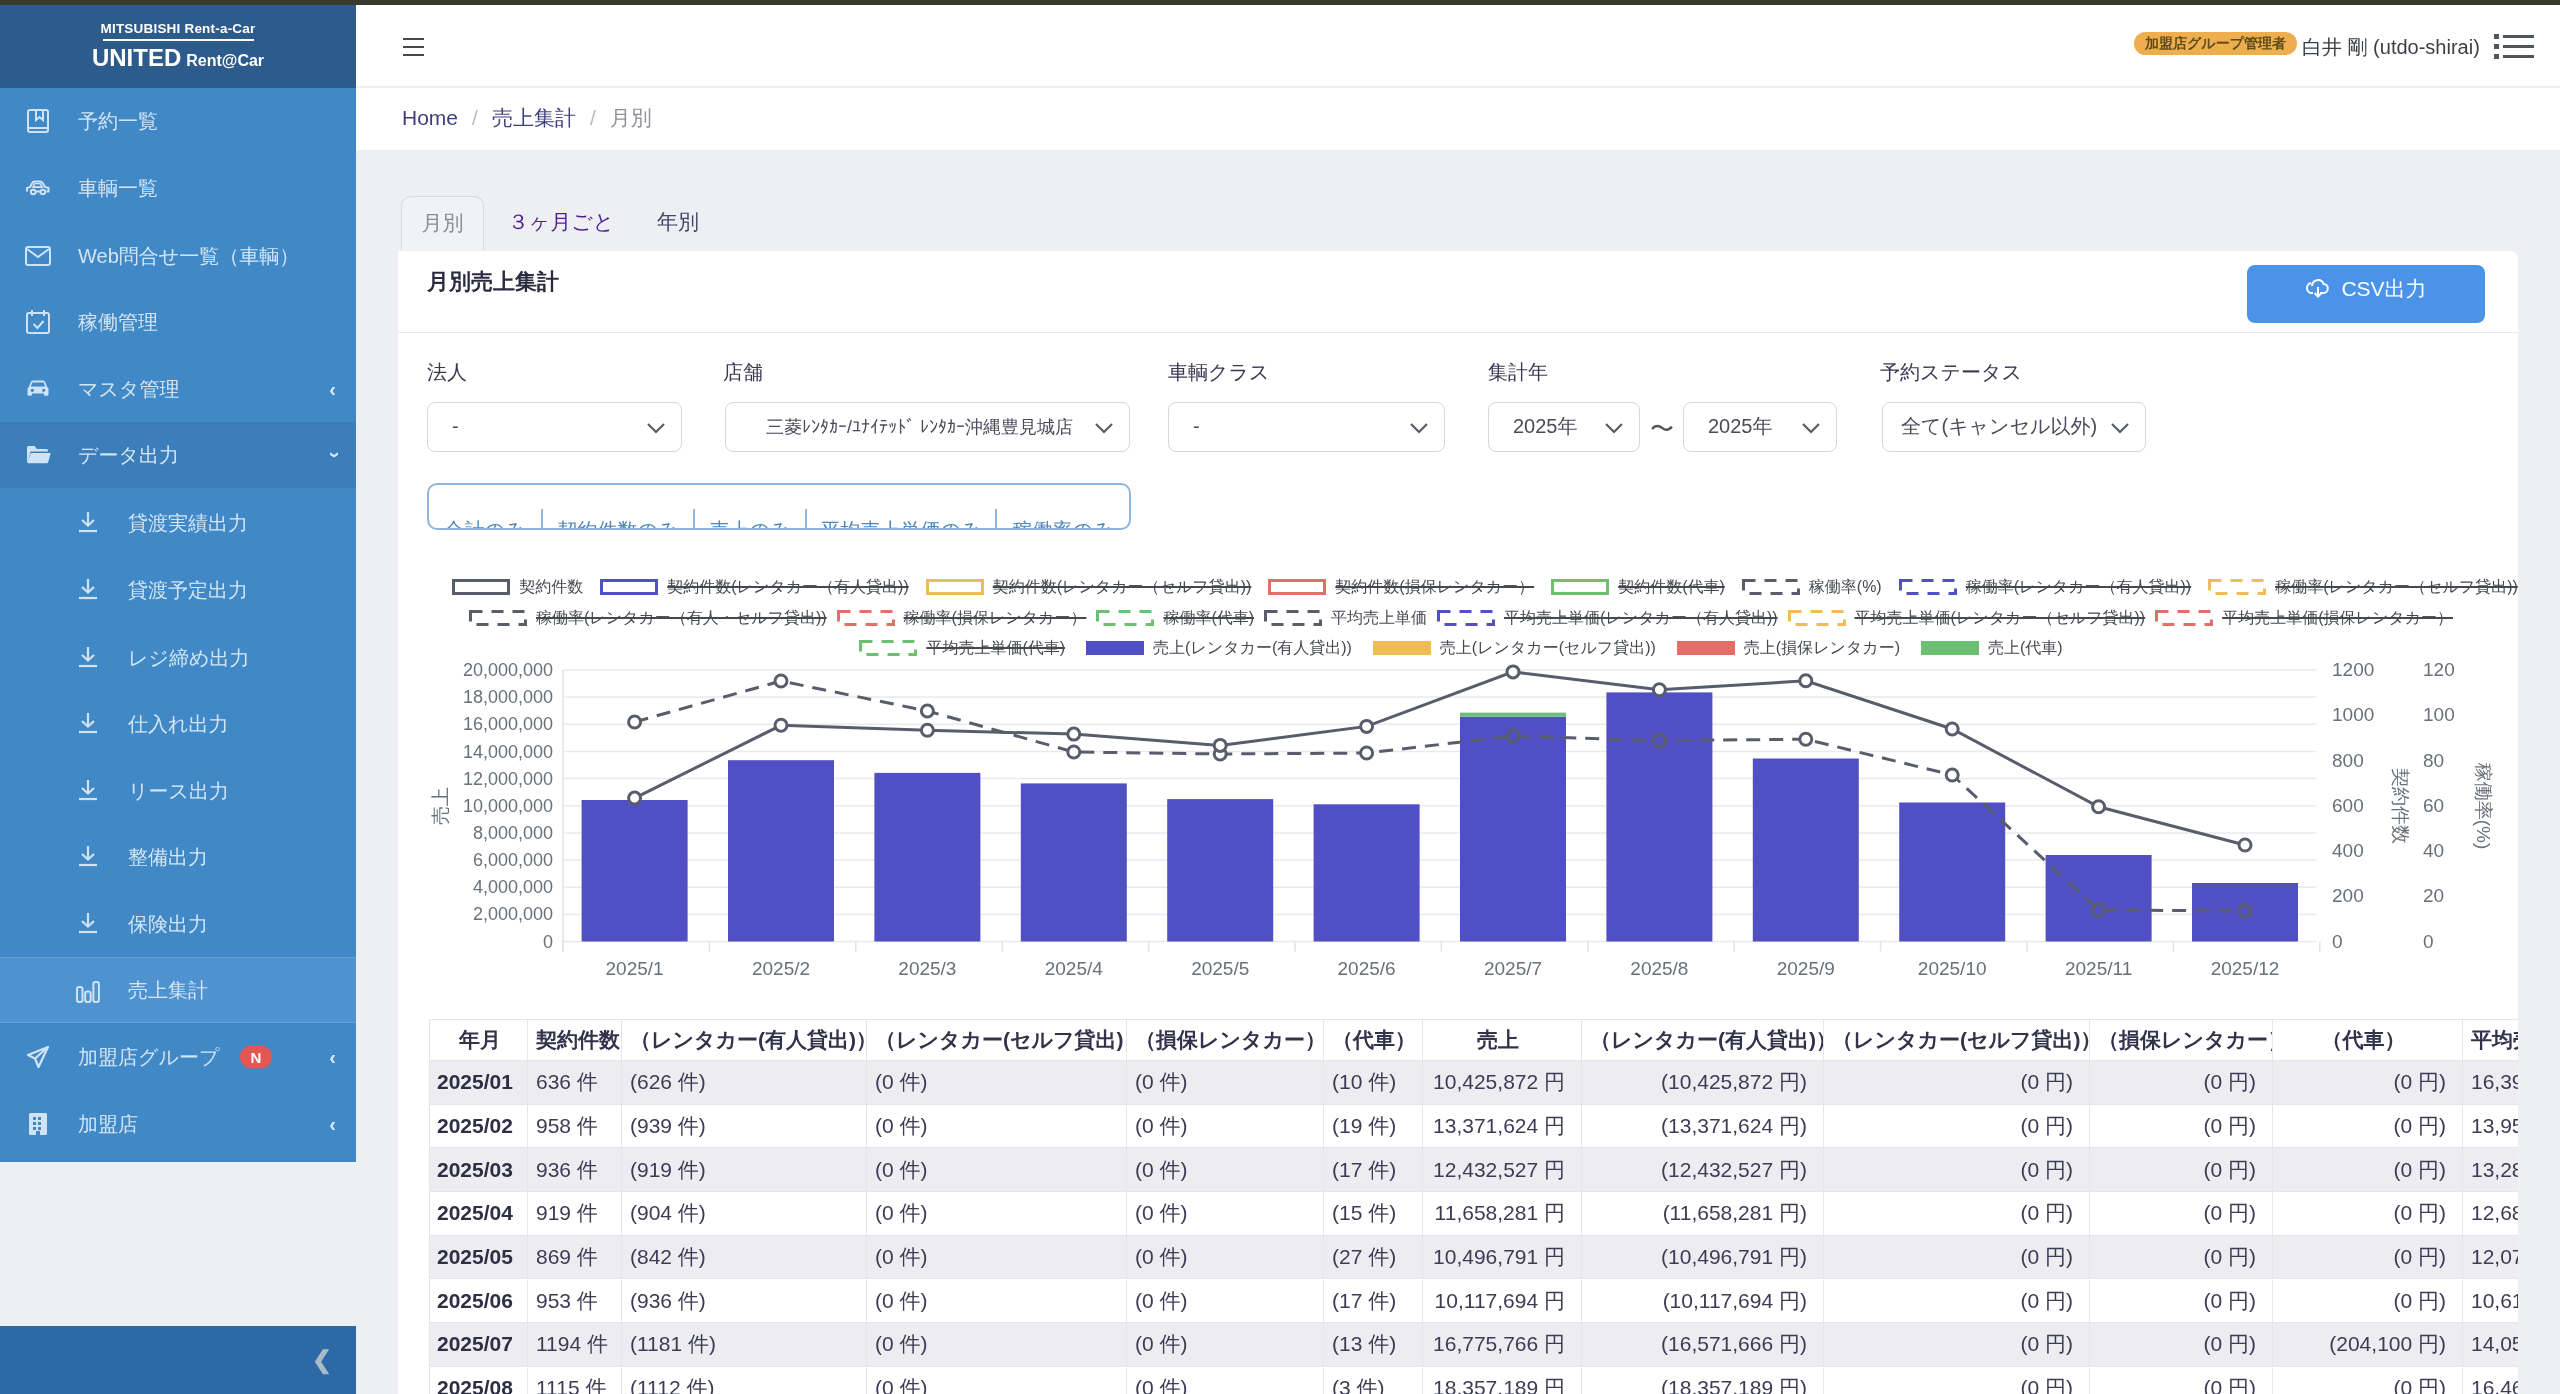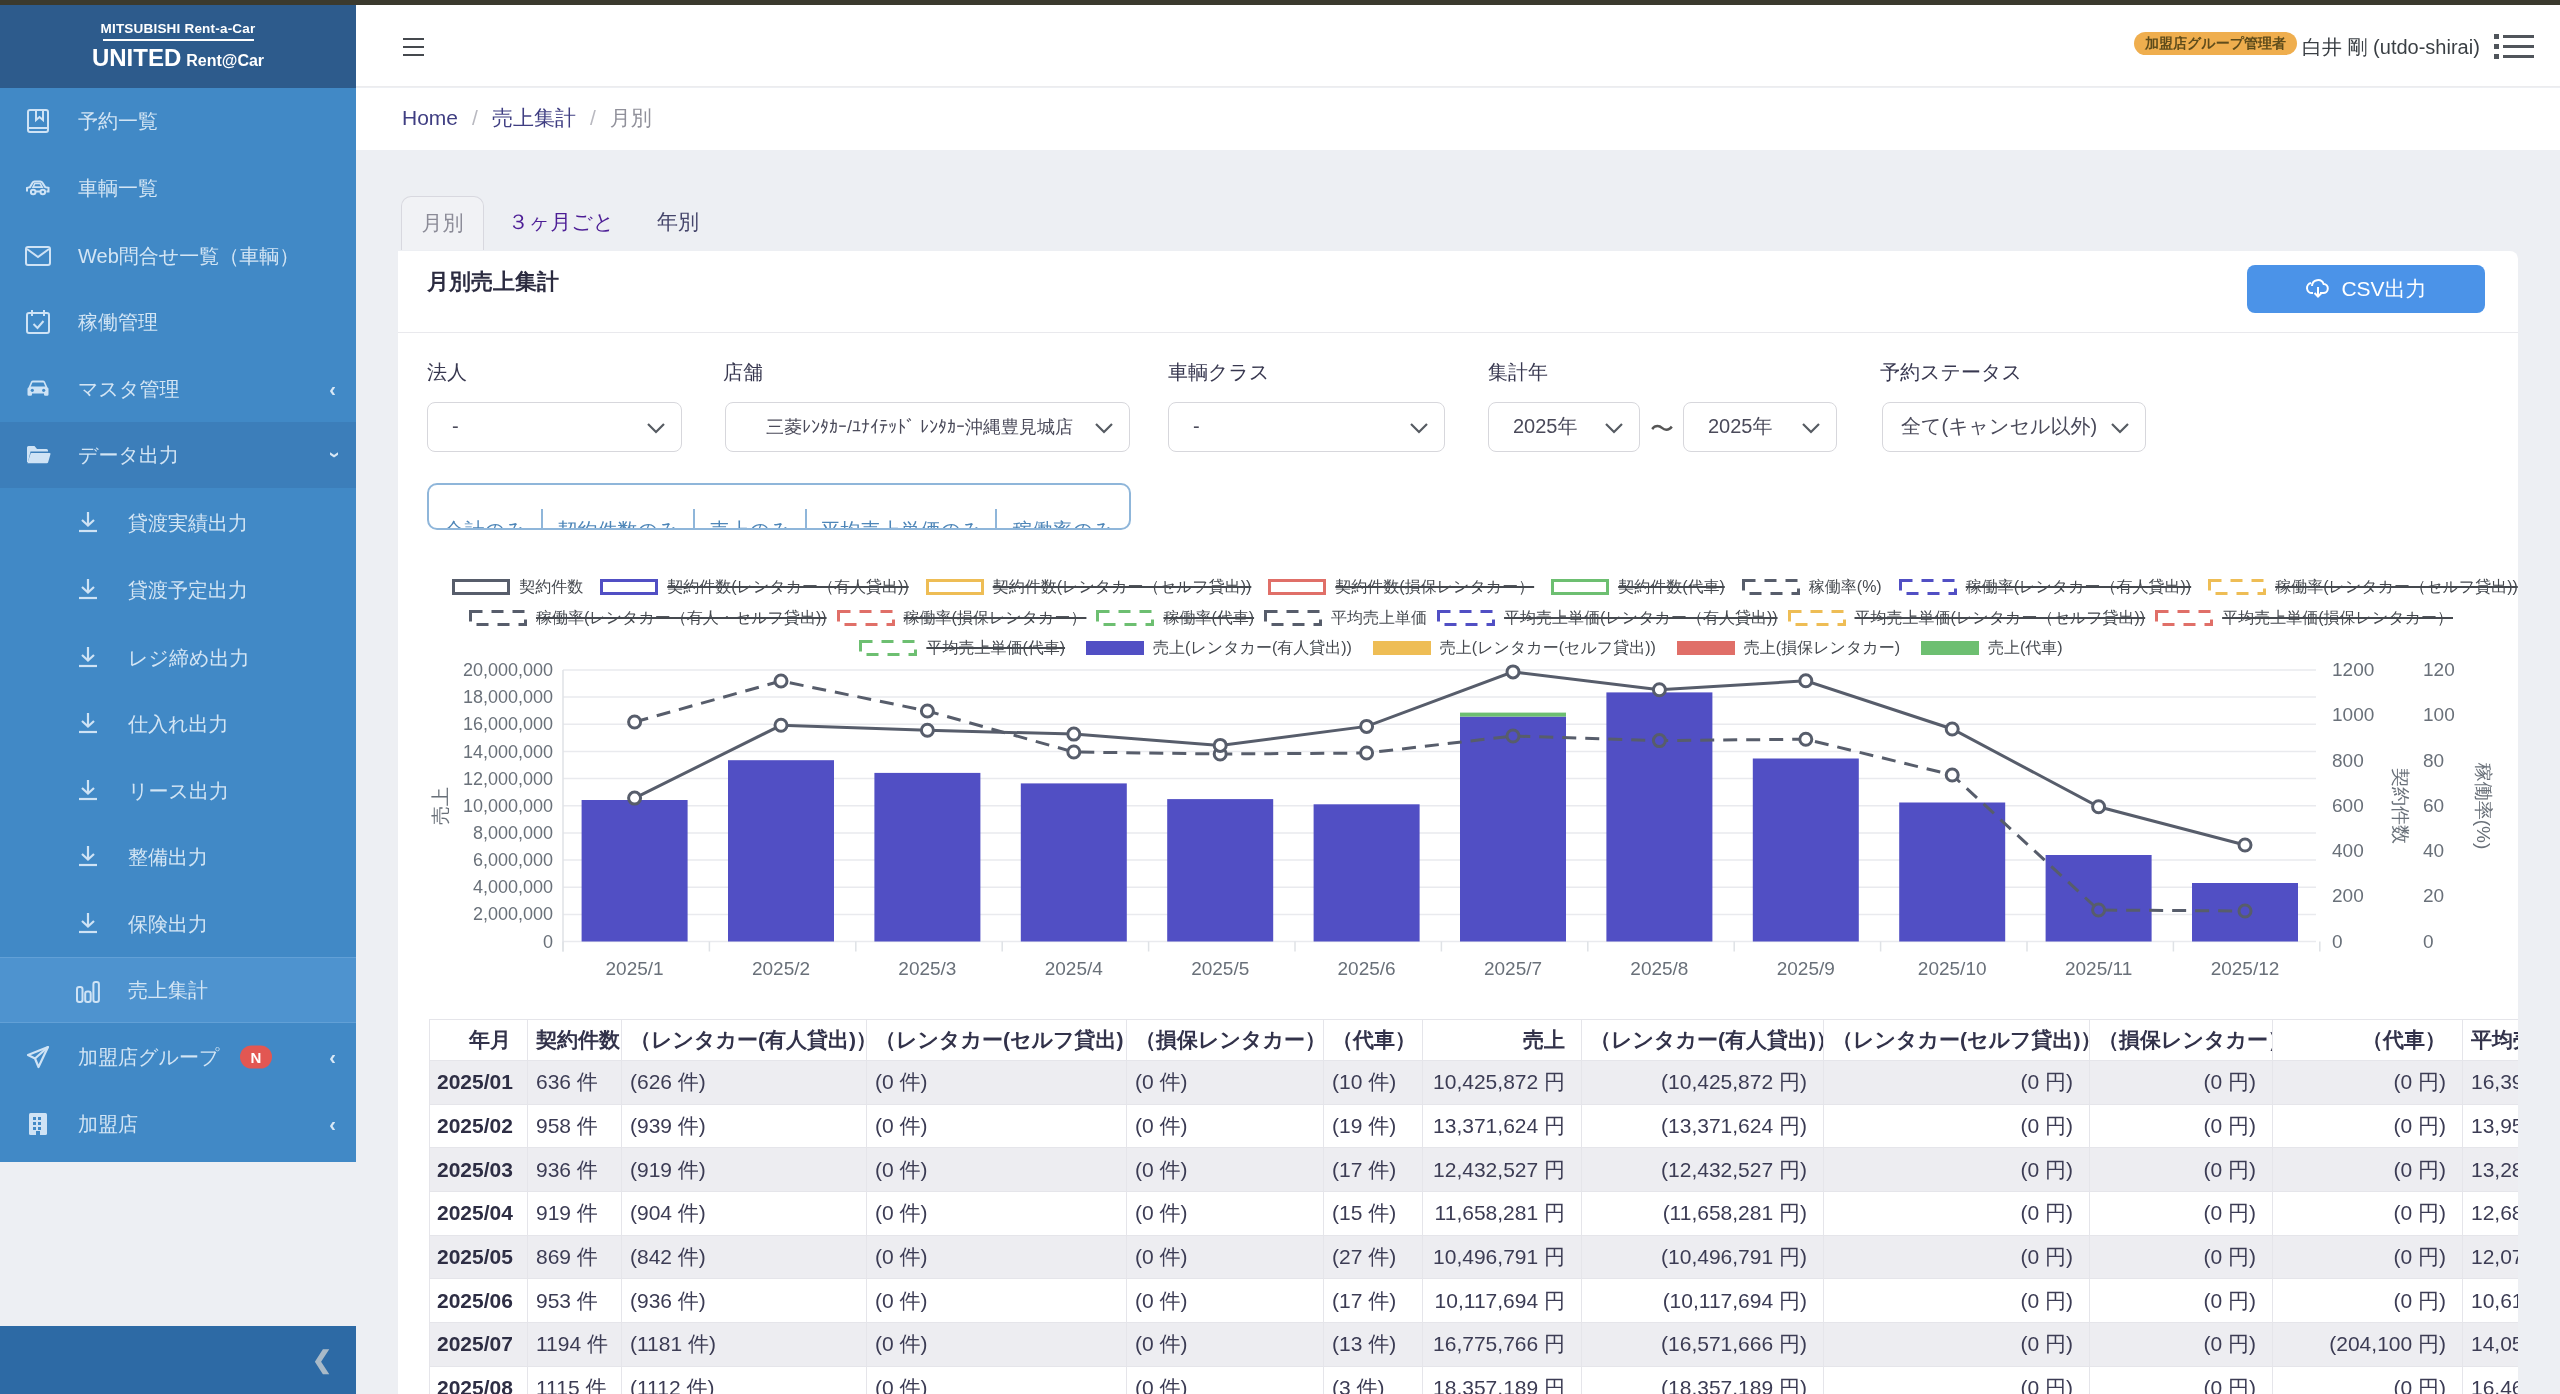--- a/index.html
+++ b/index.html
@@ -31,21 +31,21 @@
 #uname { position:absolute; left:1946px; top:29px; white-space:nowrap; font-size:20px; color:#3a3f44; font-weight:400; }
 #breadcrumb { position:absolute; left:356px; top:88px; width:2204px; height:62px; background:#fff; font-size:21px; font-weight:400; }
 #breadcrumb span { position:relative; top:16px; }
 #content { position:absolute; left:356px; top:150px; width:2204px; height:1244px; background:#edeff3; }
 .tab { position:absolute; top:46px; height:55px; line-height:52px; font-size:21px; text-align:center; }
 #tab1 { left:45px; width:83px; height:54px; background:#f1f2f5; border:1px solid #d8d8df; border-bottom:none; border-radius:10px 10px 0 0; color:#8b8b97; }
 #tab2 { left:140px; width:130px; color:#4c1d95; }
 #tab3 { left:282px; width:80px; color:#45456a; }
 #card { position:absolute; left:42px; top:101px; width:2120px; height:1293px; background:#fff; border-radius:0 8px 0 0; }
 #ctitle { position:absolute; left:29px; top:16px; font-size:22px; font-weight:bold; color:#2b2b40; }
-#csvbtn { position:absolute; left:1849px; top:14px; width:238px; height:48px; background:#4b93e8; border-radius:8px;
+#csvbtn { position:absolute; left:1849px; top:14px; width:238px; height:58px; background:#4b93e8; border-radius:8px;
   color:#fff; font-size:21px; text-align:center; line-height:48px; }
 #chdr { position:absolute; left:0; top:81px; width:2120px; height:1px; background:#e9e9ed; }
 .flabel { position:absolute; top:108px; font-size:20px; color:#383850; }
 .fsel { position:absolute; top:151px; height:50px; border:1.5px solid #d7d7dc; border-radius:8px; background:#fff;
   font-size:20px; color:#4a4a5a; line-height:47px; }
 .fsel .ftext { display:block; text-align:center; padding:0 30px 0 14px; white-space:nowrap; overflow:hidden; }
 .fsel .ltext { display:block; padding-left:24px; }
 .fsel svg.chv { position:absolute; right:15px; top:19px; }
 #tilde { position:absolute; left:1252px; top:162px; font-size:24px; color:#555; }
 #btngroup { position:absolute; left:29px; top:232px; height:47px; border:2px solid #8fb6da; border-radius:10px;
@@ -53,21 +53,21 @@
 #btngroup .tg { height:100%; line-height:43px; text-align:center; font-size:20px; color:#4e86b8; border-left:2px solid #8fb6da;margin-top:24px; }
 #btngroup .tg:first-child { border-left:none; }
 .lgrow { position:absolute; left:457px; width:2062px; display:flex; justify-content:center; align-items:center; gap:13px; height:22px; }
 .lgi { display:inline-flex; align-items:center; white-space:nowrap; }
 .lgb { margin-right:9px; }
 .lgt { font-size:16px; color:#45494f; }
 .lgt.strike { text-decoration:line-through; text-decoration-thickness:2px; }
 #tblwrap { position:absolute; left:429px; top:1019px; width:2089px; height:375px; overflow:hidden; }
 #tbl { border-collapse:collapse; table-layout:fixed; width:2173px; }
 #tbl th, #tbl td { border:1px solid #e5e5ea; font-size:21px; padding:0 16px 0 8px; white-space:nowrap; overflow:hidden; }
-#tbl thead th { height:41px; text-align:right; color:#32324a; font-weight:bold; background:#fff; }
+#tbl thead th { height:41px; text-align:center; color:#32324a; font-weight:bold; background:#fff; }
 #tbl thead th:first-child { padding-left:19px; }
 #tbl tbody th { padding-left:7px; }
 #tbl tbody th { text-align:left; color:#2e2e44; font-weight:bold; }
 #tbl tbody td { color:#3c3c54; font-weight:normal; }
 #tbl tbody tr { height:43.7px; }
 #tbl tbody tr.odd { background:#ededf1; }
 #tbl td.ra { text-align:right; }
 
 </style></head><body>
 <div id="topstrip"></div>

